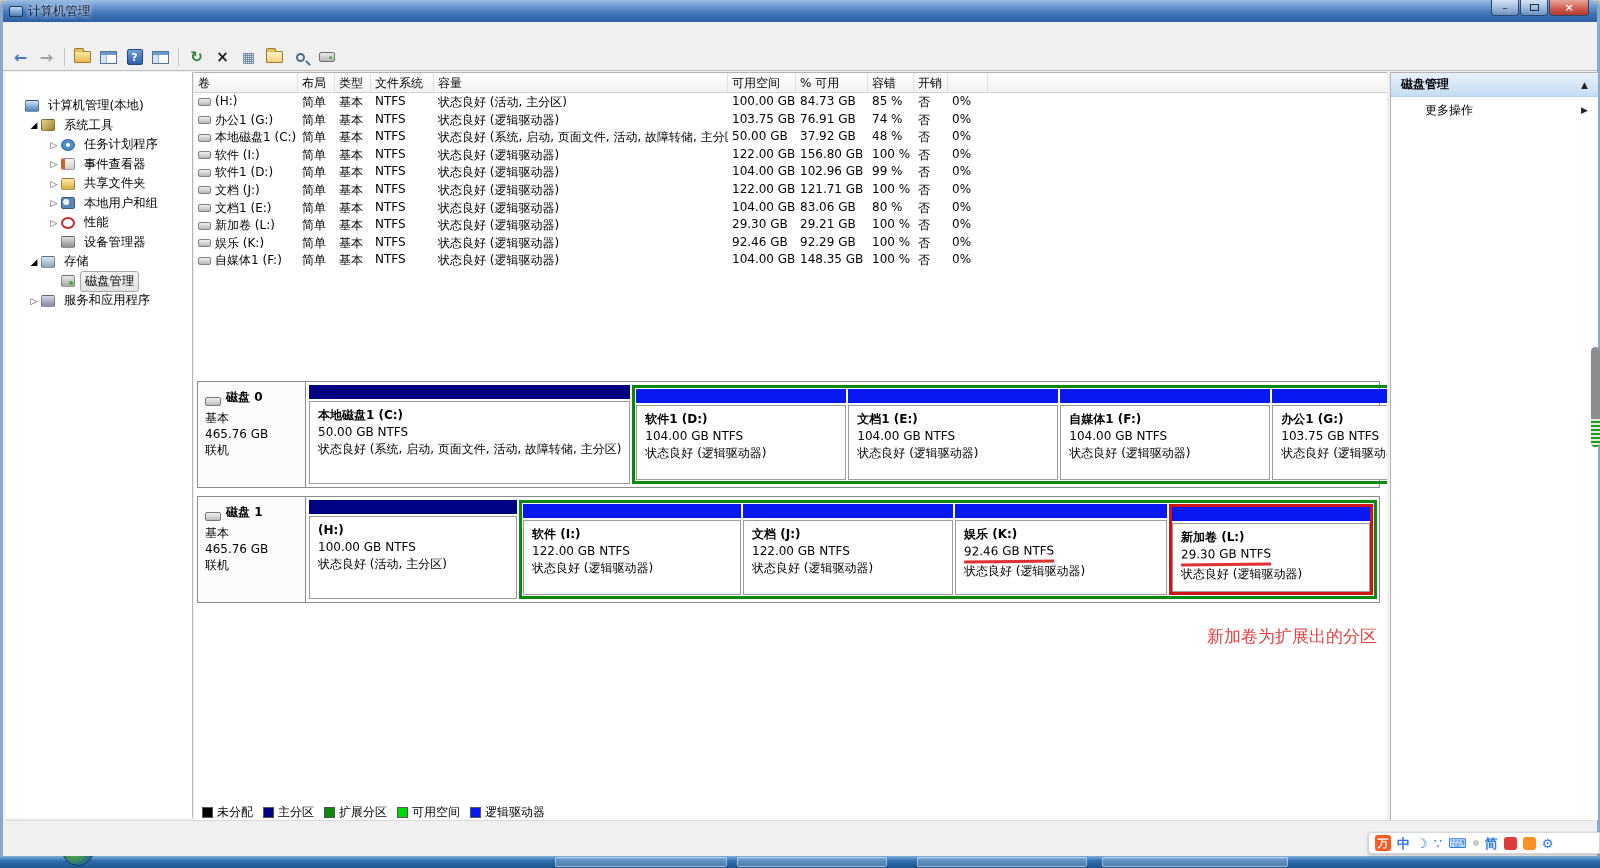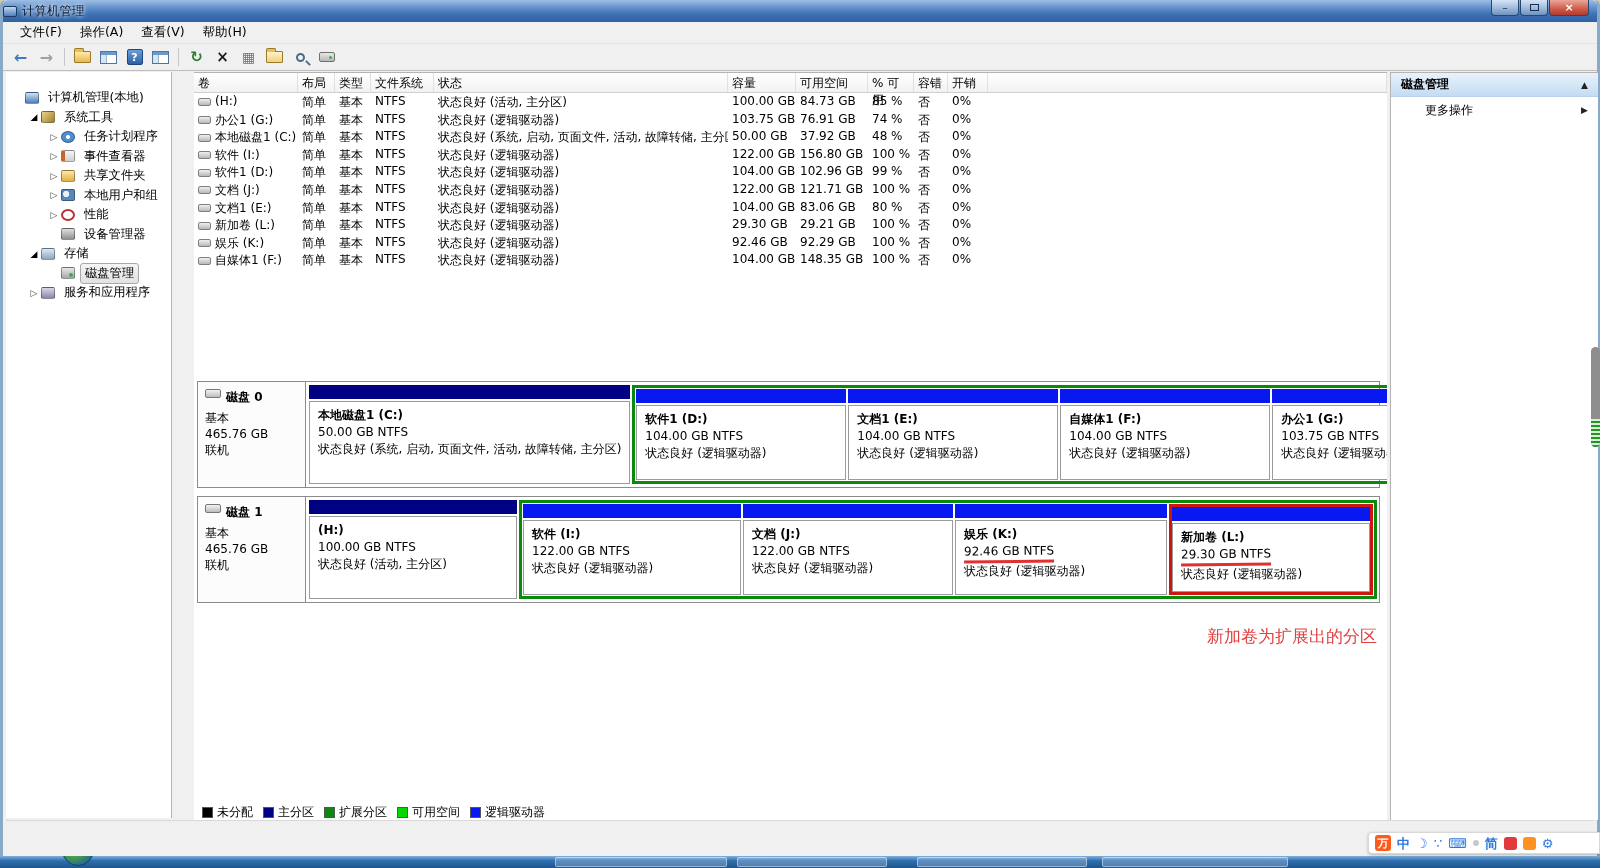--- a/index.html
+++ b/index.html
@@ -5,21 +5,21 @@
   * { margin:0; padding:0; box-sizing:border-box; }
   html,body { width:1600px; height:868px; overflow:hidden; }
   body { font-family:"DejaVu Sans","Liberation Sans",sans-serif; font-size:12px; color:#000; background:#d4c9a8; }
   #screen { position:relative; width:1600px; height:868px; }
 
   
   #win { position:absolute; left:0; top:0; width:1600px; height:856px; background:#f0f0f0;
          border-left:3px solid #8aa8c8; border-right:3px solid #8aa8c8; border-radius:6px 6px 0 0; }
   .titlebar { position:absolute; left:0; top:0; right:0; height:22px; border-radius:5px 5px 0 0;
               background:linear-gradient(#9cbee4,#6491cb 35%,#3c71b2 65%,#2f62a4);
-              display:flex; align-items:center; }
+              display:flex; align-items:center; padding-left:6px; }
   .title-icon { width:14px; height:11px; border:1px solid #1d3a5e; background:linear-gradient(#bfd8f2,#4d7fb8); border-radius:2px; margin-right:5px; }
   .title-text { font-size:12.5px; color:#0e1f38; text-shadow:0 0 4px #d7e6f7,0 0 4px #d7e6f7; }
   .winbtns { position:absolute; right:8px; top:0; display:flex; }
   .wbtn { width:28px; height:16px; border:1px solid #26486f; border-top:none; border-radius:0 0 4px 4px;
           background:linear-gradient(rgba(230,240,250,.75),rgba(150,175,205,.55));
           display:flex; align-items:center; justify-content:center; font-size:11px; color:#17304e; margin-left:1px; }
   .wbtn.close { width:40px; background:linear-gradient(#eaa79a,#cf5a48 60%,#b13b2d); color:#fff; font-weight:bold; }
   .maxglyph { width:9px; height:7px; border:1px solid #17304e; }
 
   .menubar { position:absolute; left:0; top:22px; right:0; height:22px; background:#f0f0f0; border-bottom:1px solid #e2e2e2;
@@ -41,21 +41,21 @@
               color:#fff; font-weight:bold; font-size:11px; display:flex; align-items:center; justify-content:center; }
   .g-refresh { color:#2e7d32; font-size:15px; font-weight:bold; }
   .g-delete { color:#1a1a1a; font-size:15px; font-weight:bold; }
   .g-props { color:#5a7a9a; font-size:14px; }
   .mag { width:9px; height:9px; border:2px solid #4a6a8a; border-radius:50%; position:relative; }
   .mag::after { content:""; position:absolute; left:7px; top:7px; width:6px; height:2px; background:#4a6a8a; transform:rotate(45deg); }
   .dtool { width:16px; height:10px; background:linear-gradient(#e8e8e8,#b8b8b8); border:1px solid #707070; border-radius:2px; position:relative; }
   .dtool::after { content:""; position:absolute; right:2px; top:3px; width:3px; height:3px; background:#3fae3f; border-radius:50%; }
 
   
-  #tree { position:absolute; left:3px; top:72px; width:166px; bottom:38px; background:#fff; border-right:1px solid #b4b4b4; padding-top:16px; }
+  #tree { position:absolute; left:3px; top:72px; width:187px; bottom:38px; background:#fff; border-right:1px solid #b4b4b4; padding-top:24px; }
   .trow { height:19.5px; display:flex; align-items:center; white-space:nowrap; font-size:12.3px; }
   .lv0 { padding-left:6px; } .lv1 { padding-left:22px; } .lv2 { padding-left:42px; }
   .exp { width:12px; font-size:9px; color:#444; text-align:center; flex:0 0 12px; }
   .exp.open { color:#000; }
   .ticon { width:14px; height:12px; border-radius:2px; margin:0 5px 0 1px; flex:0 0 14px; border:1px solid rgba(0,0,0,.35); }
   .ic-computer { background:linear-gradient(#cfe2f5,#4d7fb8); }
   .ic-tools { background:linear-gradient(135deg,#e8d28a,#a08030); }
   .ic-clock { background:radial-gradient(circle at 50% 50%, #fff 25%, #4d8fd0 28%); border-radius:50%; }
   .ic-events { background:linear-gradient(#f5f5f5,#d0d0d0); border-left:4px solid #c8642a; }
   .ic-shares { background:linear-gradient(#ffe9a8,#e0b040); }
@@ -75,21 +75,21 @@
   .vt-head { border-bottom:1px solid #d0d0d0; background:linear-gradient(#ffffff,#f2f2f2); }
   .vt-head > div { padding:2px 4px; border-right:1px solid #e0e0e0; height:19px; font-size:12px; }
   .vt-row { height:17.6px; }
   .vt-row > div { padding:1px 4px; overflow:hidden; white-space:nowrap; }
   .vicon { display:inline-block; width:13px; height:8px; background:linear-gradient(#f0f0f0,#b8b8b8); border:1px solid #808080; border-radius:2px; margin-right:4px; vertical-align:middle; }
 
   
   .disk-row { position:absolute; left:3px; width:1183px; height:107px; border:1px solid #8b8b8b; background:#fff; display:flex; }
   #disk0 { top:308px; } #disk1 { top:423px; }
   .disk-info { width:108px; flex:0 0 108px; border-right:1px solid #8b8b8b; padding:7px 7px; background:#fcfcfc; }
-  .dname { font-weight:bold; display:flex; align-items:flex-start; gap:5px; margin-bottom:4px; }
+  .dname { font-weight:bold; display:flex; align-items:flex-end; gap:5px; margin-bottom:4px; }
   .dicon { width:16px; height:9px; background:linear-gradient(#f2f2f2,#bcbcbc); border:1px solid #777; border-radius:2px; }
   .dline { line-height:16px; }
   .parts { flex:1; display:flex; padding:3px 2px 3px 3px; gap:2px; }
   .part { display:flex; flex-direction:column; }
   .pbar { height:14px; }
   .pbody { flex:1; border:1px solid #9b9b9b; margin-top:2px; background:#fff; padding:5px 8px 0; overflow:hidden; white-space:nowrap; }
   .pname { font-weight:bold; line-height:17px; }
   .psize,.pstat { line-height:17px; }
   .redline { display:inline-block; border-bottom:3px solid #e03030; padding-bottom:0px; transform:rotate(-0.6deg); }
   .ext { display:flex; border:3px solid #0a8a0a; padding:1px; gap:2px; flex:1; }
@@ -140,26 +140,20 @@
       <div class="title-text">计算机管理</div>
       <div class="winbtns">
         <div class="wbtn">–</div>
         <div class="wbtn">
             <span class="maxglyph"></span>
           </div>
         <div class="wbtn close">×</div>
       </div>
     </div>
 
-    <div class="menubar">
-      <div class="menu-item">文件(F)</div>
-      <div class="menu-item">操作(A)</div>
-      <div class="menu-item">查看(V)</div>
-      <div class="menu-item">帮助(H)</div>
-    </div>
 
     <div class="toolbar">
       <div class="tbtn">
           <span class="g-back">←</span>
         </div>
       <div class="tbtn">
           <span class="g-fwd">→</span>
         </div>
       <div class="tsep"></div>
       <div class="tbtn">
@@ -253,21 +247,20 @@
         </div>
     </div>
 
     <div id="center">
 
       <div class="vt-grid vt-head">
         <div>卷</div>
         <div>布局</div>
         <div>类型</div>
         <div>文件系统</div>
-        <div>状态</div>
         <div>容量</div>
         <div>可用空间</div>
         <div>% 可用</div>
         <div>容错</div>
         <div>开销</div>
         <div></div>
       </div>
       <div id="vrows">
 
           <div class="vt-grid vt-row">

